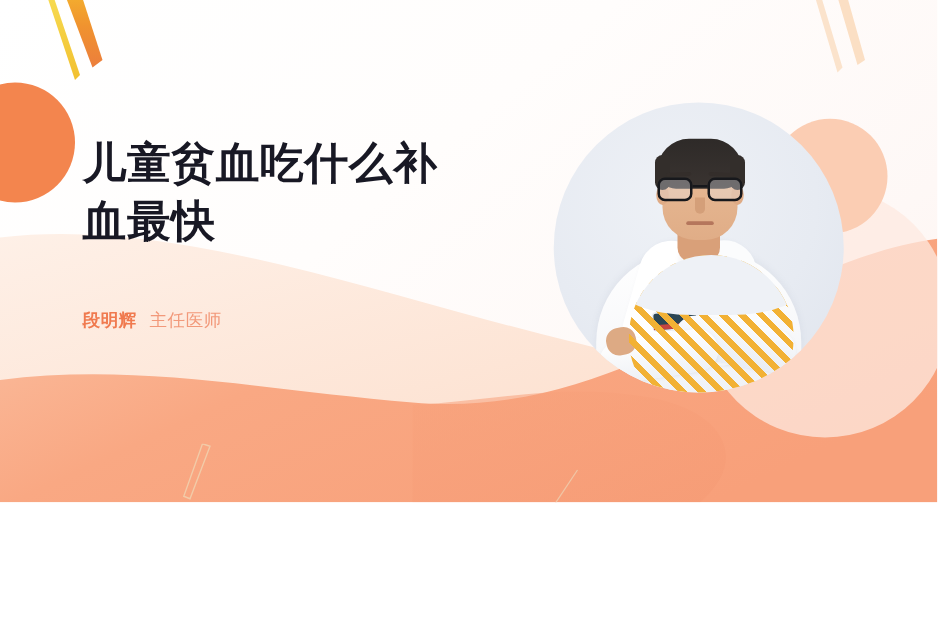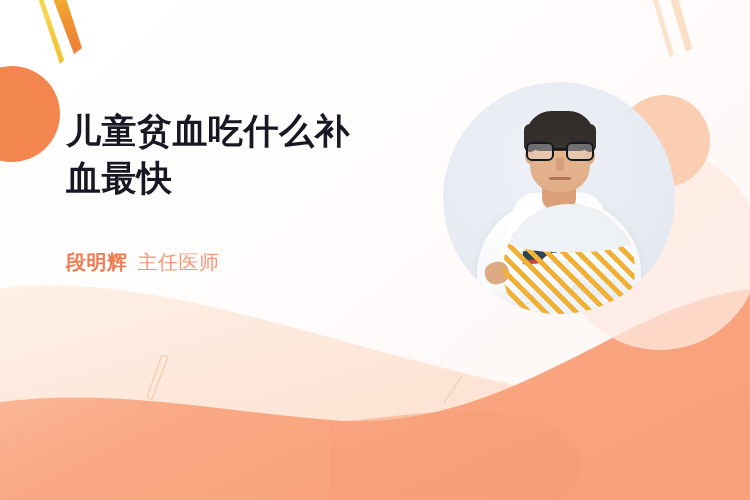--- a/index.html
+++ b/index.html
@@ -8,21 +8,21 @@
     padding: 0;
     background: #ffffff;
   }
   body {
     font-family: "Liberation Sans", "DejaVu Sans", sans-serif;
   }
 
   #card {
     position: relative;
     width: 750px;
-    height: 500px;
+    height: 402px;
     overflow: hidden;
     background: linear-gradient(140deg, #ffffff 0%, #fffdfc 40%, #fef8f6 75%, #fdf3ee 100%);
   }
 
   
   .deco {
     position: absolute;
     pointer-events: none;
   }
 
@@ -277,21 +277,21 @@
     margin: 0;
     font-size: 35px;
     line-height: 1.33;
     font-weight: 700;
     letter-spacing: .5px;
     color: #181824;
     white-space: pre-line;
   }
   #byline {
     margin-top: 42px;
-    font-size: 20px;
+    font-size: 14px;
     line-height: 1.9;
     letter-spacing: .5px;
     white-space: nowrap;
   }
   .doctor-name {
     font-weight: 700;
     color: #F07A4F;
     margin-right: 10px;
   }
   .doctor-title { color: #F2997A; }

